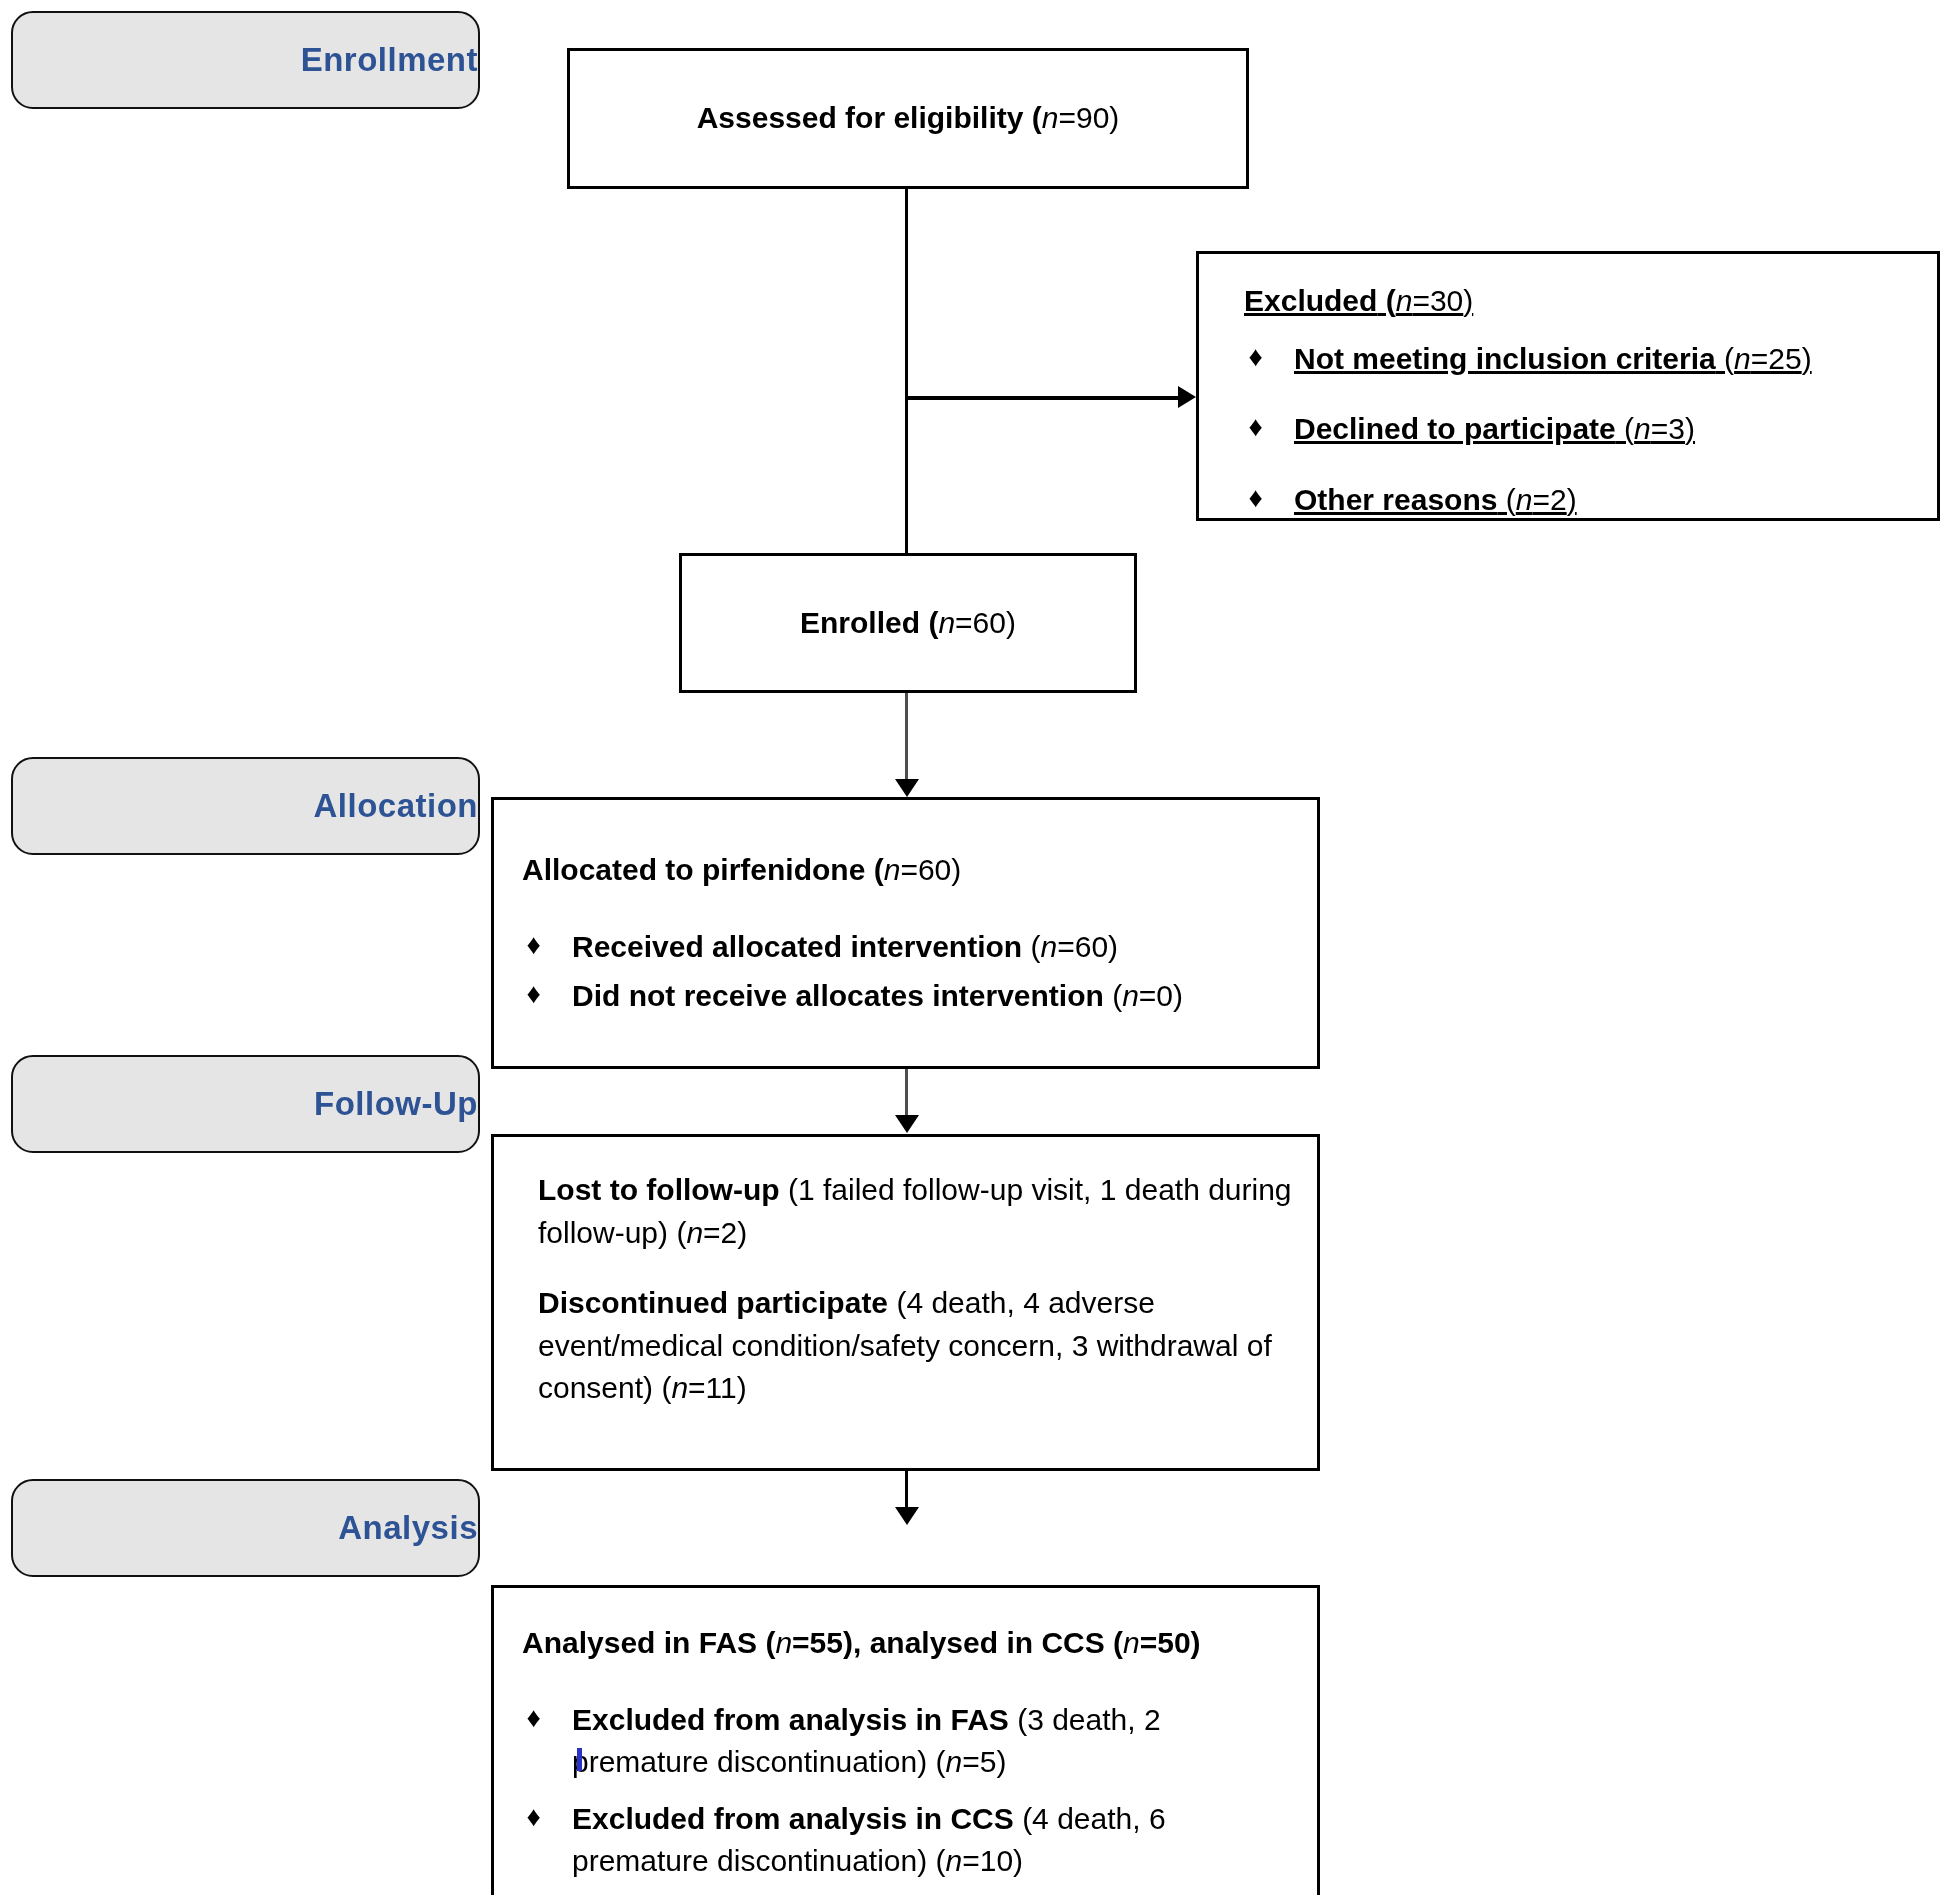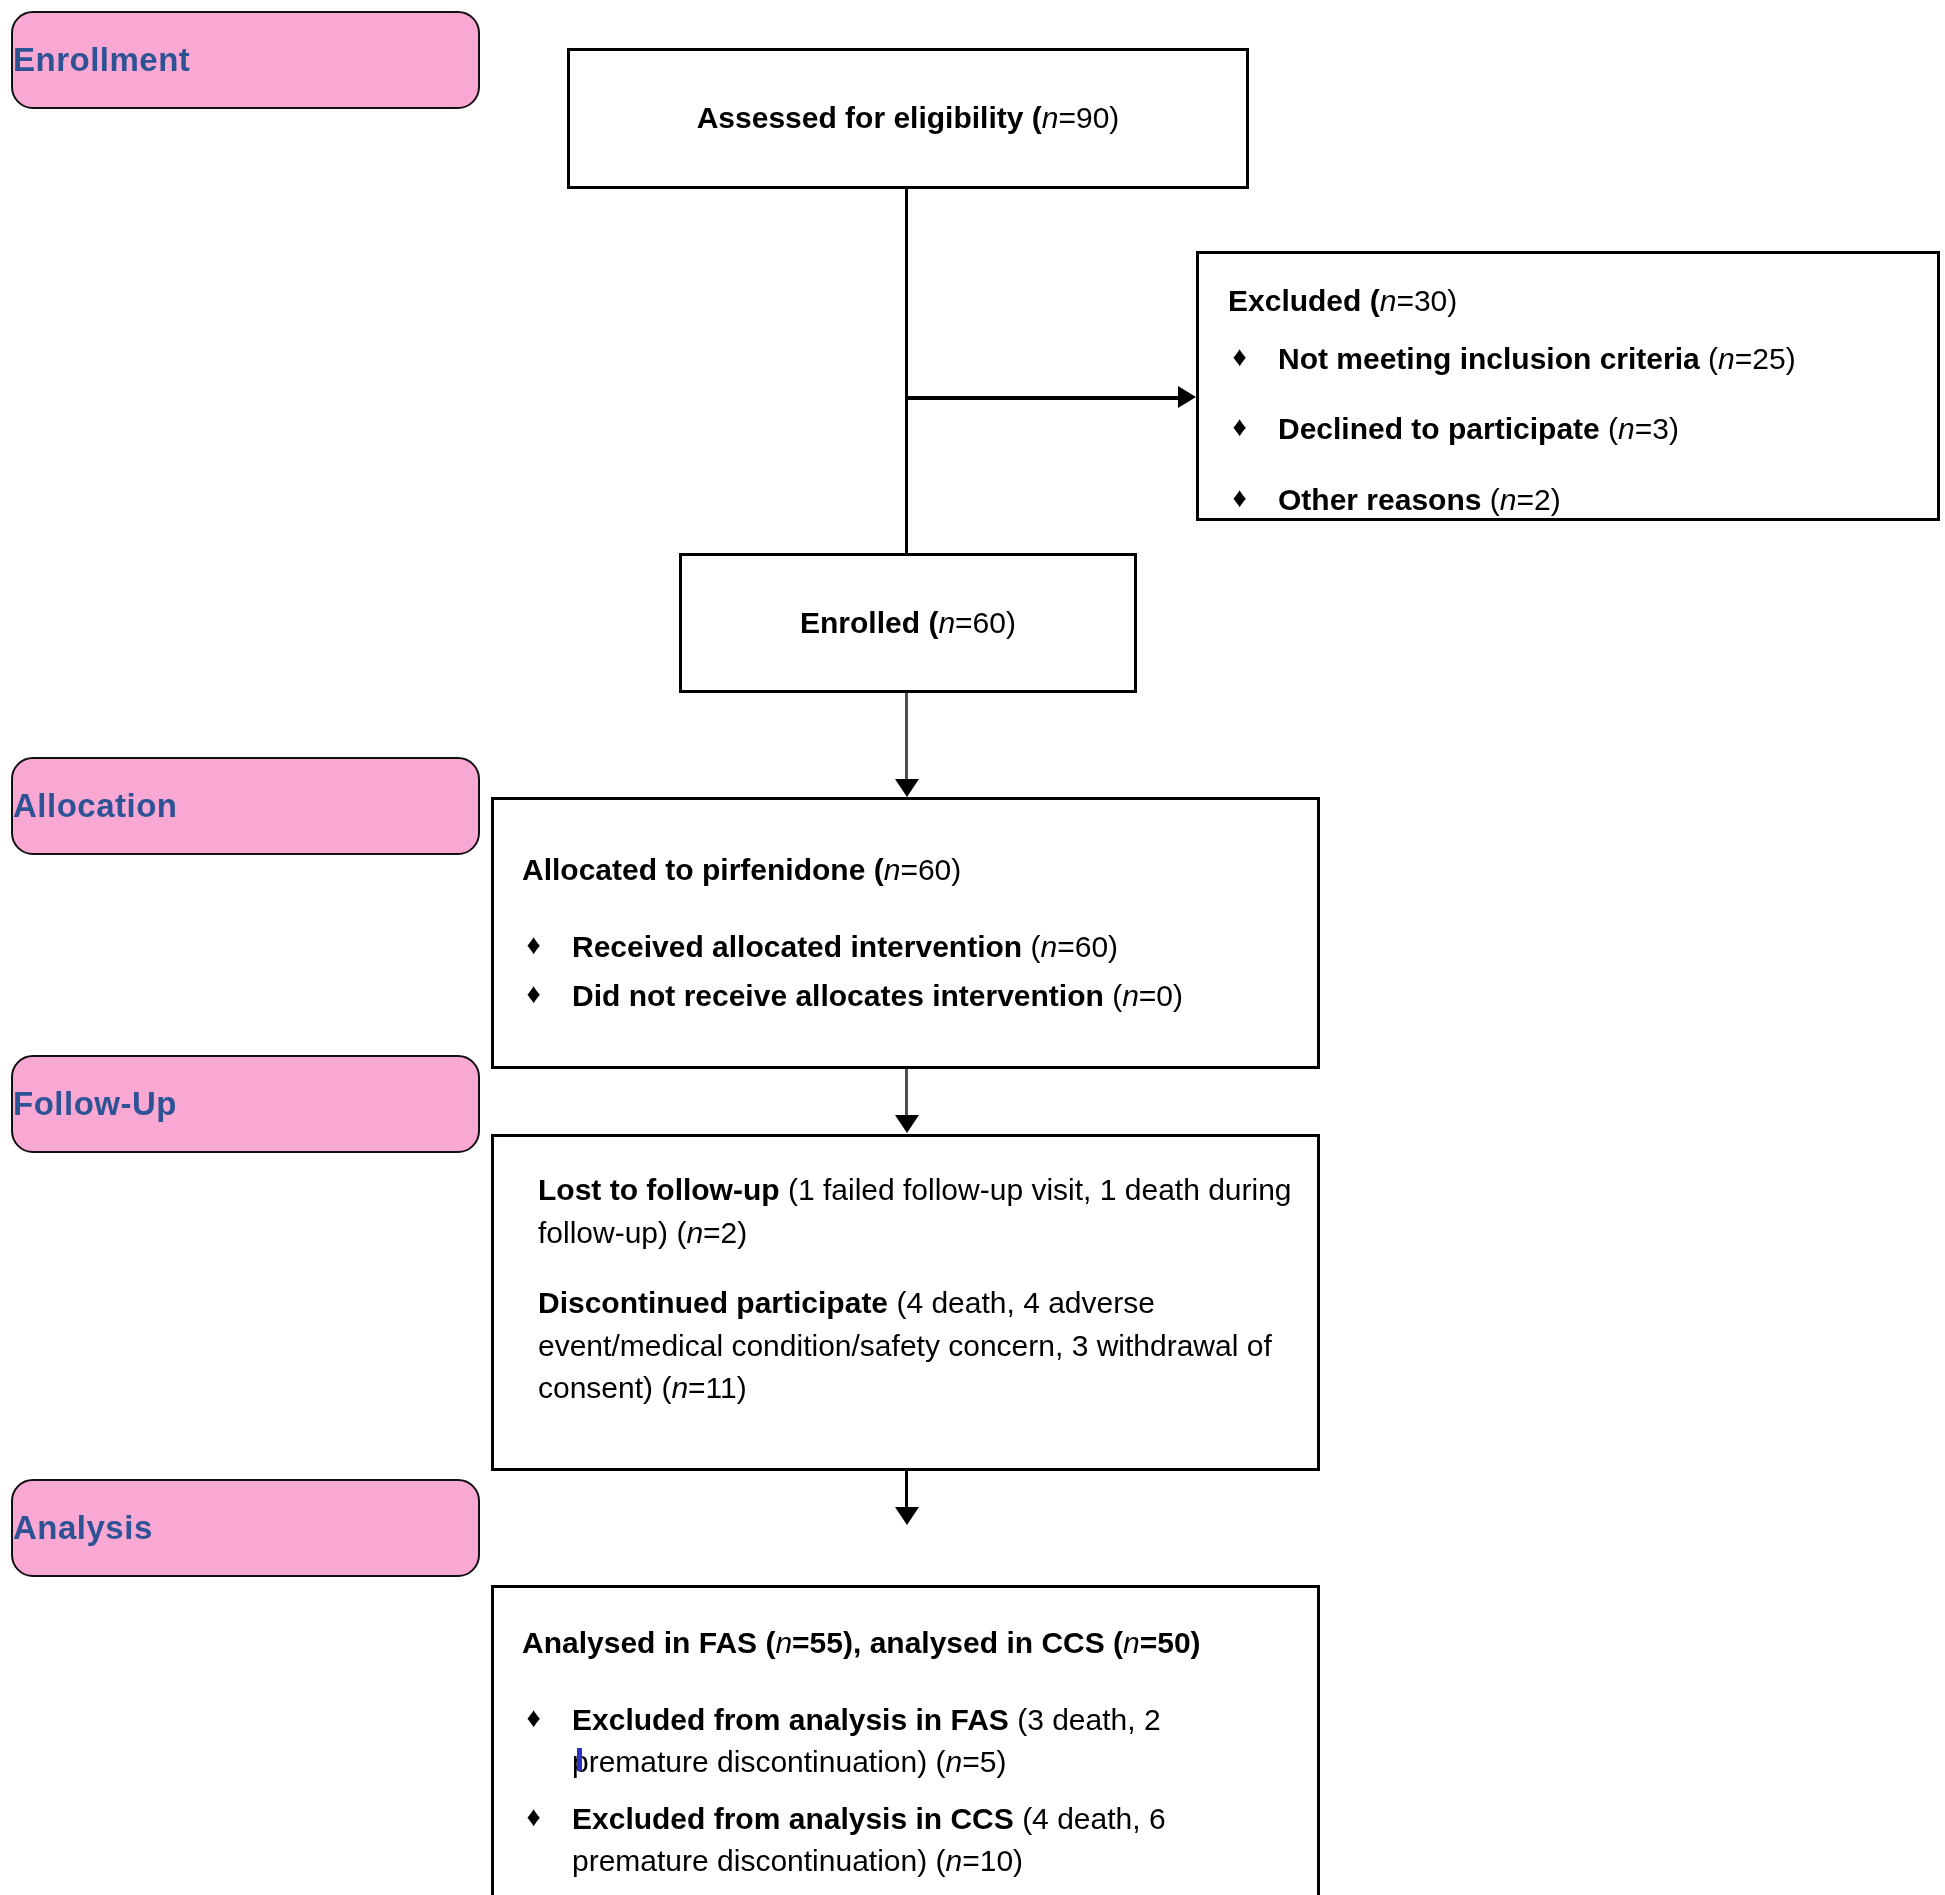--- a/index.html
+++ b/index.html
@@ -17,26 +17,26 @@
     width: 1946px;
     height: 1895px;
     background: #ffffff;
     overflow: hidden;
   }
 
   
   .stage-pill {
     position: absolute;
     box-sizing: border-box;
-    background: #f9a8d4;
+    background: #e5e5e5;
     border: 2.7px solid #111111;
     border-radius: 22px;
     display: flex;
     align-items: center;
-    justify-content: flex-start;
+    justify-content: flex-end;
     color: #2e5395;
     font-weight: bold;
     font-size: 33px;
     letter-spacing: 0.5px;
   }
 
   
   .node-box {
     position: absolute;
     box-sizing: border-box;
@@ -163,21 +163,21 @@
 
   <div class="node-box" style="left:567px; top:48px; width:682px; height:141px;">
     <div class="node-inner centered">
       <div>
         <span class="b">Assessed for eligibility</span><span class="b">&nbsp;(</span><span class="n">n</span><span class="reg">=90</span><span class="reg">)</span>
       </div>
     </div>
   </div>
 
   <div class="node-box" style="left:1196px; top:251px; width:744px; height:270px;">
-    <div class="node-inner" style="padding:26px 29px;">
+    <div class="node-inner" style="padding:26px 45px;text-decoration:underline;">
       <div class="para" style="margin-bottom:15.3px;">
         <span class="b">Excluded</span><span class="b">&nbsp;(</span><span class="n">n</span><span class="reg">=30</span><span class="reg">)</span>
       </div>
       <ul class="blist wide">
         <li>
           <span class="bullet">♦</span><span class="b">Not meeting inclusion criteria</span><span class="reg">&nbsp;(</span><span class="n">n</span><span class="reg">=25</span><span class="reg">)</span>
         </li>
         <li>
           <span class="bullet">♦</span><span class="b">Declined to participate</span><span class="reg">&nbsp;(</span><span class="n">n</span><span class="reg">=3</span><span class="reg">)</span>
         </li>

